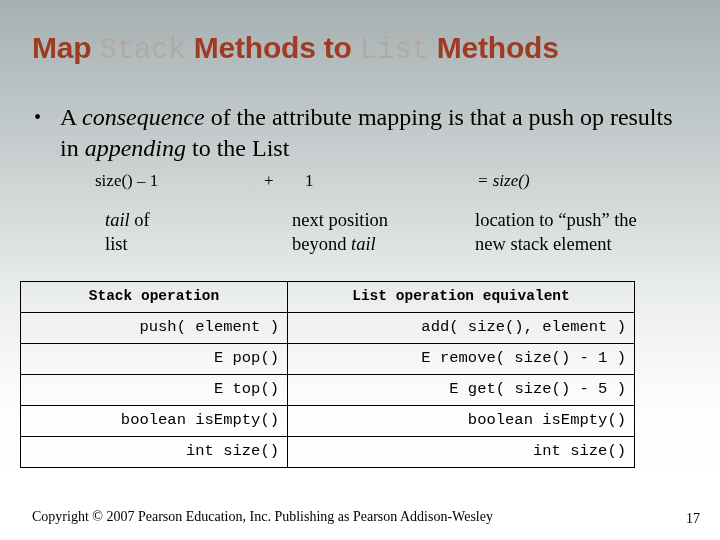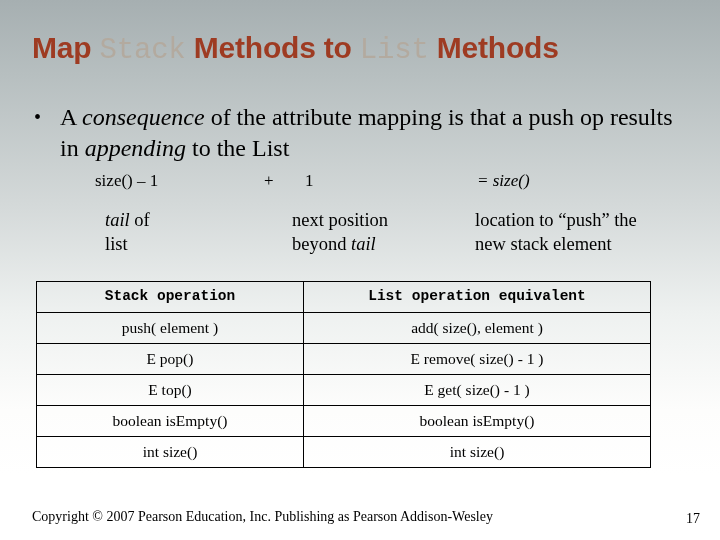--- a/index.html
+++ b/index.html
@@ -94,21 +94,21 @@
   }
   #desc-row .col { position: absolute; top: 0; white-space: normal; }
   #desc-row i { font-style: italic; }
   #desc-1 { left: 105px; width: 140px; }
   #desc-2 { left: 255px; width: 200px; margin-left: 37px; }
   #desc-3 { left: 475px; width: 215px; }
 
   
   #op-table {
     position: absolute;
-    left: 36px;
+    left: 20px;
     top: 281px;
     width: 614px;
     border-collapse: collapse;
     table-layout: fixed;
     background: transparent;
   }
   #op-table td, #op-table th {
     border: 1.6px solid #000000;
     padding: 4px 8px 5px 8px;
     font-family: "Liberation Mono", monospace;
@@ -118,21 +118,21 @@
     height: 21px;
     vertical-align: middle;
   }
   #op-table th {
     font-weight: bold;
     text-align: center;
     font-size: 14.5px;
   }
   #op-table col.c1 { width: 267px; }
   #op-table col.c2 { width: 347px; }
-  #op-table td { text-align: center; font-family: Liberation Serif, serif; }
+  #op-table td { text-align: right; }
 
   
   #footer-copy {
     position: absolute;
     left: 32px;
     top: 509px;
     font-family: "Liberation Serif", serif;
     font-size: 14px;
     color: #000000;
     white-space: nowrap;
@@ -199,21 +199,21 @@
       <tr>
         <td>push( element )</td>
         <td>add( size(), element )</td>
       </tr>
       <tr>
         <td>E pop()</td>
         <td>E remove( size() - 1 )</td>
       </tr>
       <tr>
         <td>E top()</td>
-        <td>E get( size() - 1 )</td>
+        <td>E get( size() - 5 )</td>
       </tr>
       <tr>
         <td>boolean isEmpty()</td>
         <td>boolean isEmpty()</td>
       </tr>
       <tr>
         <td>int size()</td>
         <td>int size()</td>
       </tr>
     </tbody>

